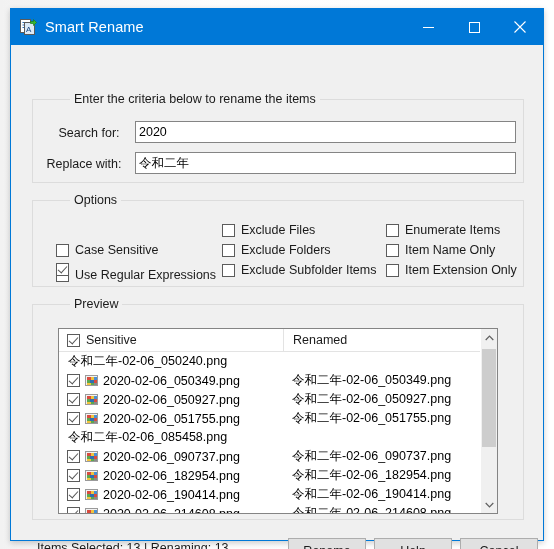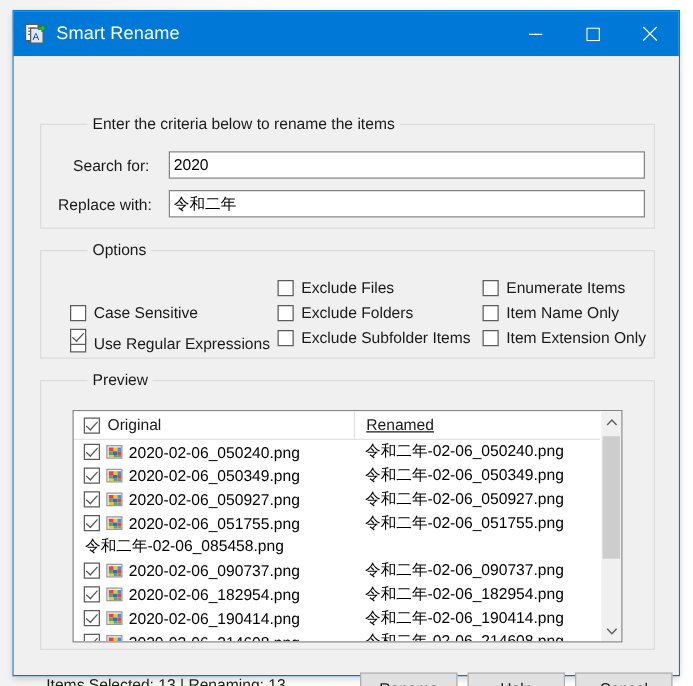--- a/index.html
+++ b/index.html
@@ -171,21 +171,21 @@
   }
   #list-header .hcol {
     font-size: 12.5px;
     color: #1a1a1a;
     display: flex;
     align-items: center;
     height: 100%;
     box-sizing: border-box;
   }
   #hcol-original { width: 224px; padding-left: 8px; }
-  #hcol-renamed  { flex: 1 1 auto; padding-left: 9px; border-left: 1px solid #e3e3e3; text-decoration: underline; }
+  #hcol-renamed  { flex: 1 1 auto; padding-left: 9px; border-left: 1px solid #e3e3e3; }
 
   #list-body {
     position: absolute;
     left: 0; right: 17px;
     top: 23px; bottom: 0;
     overflow: hidden;
     background: #ffffff;
   }
   .lrow {
     height: 19px;
@@ -366,44 +366,29 @@
     </div>
 
     <div class="groupbox" id="group-preview">
       <span class="group-legend">Preview</span>
     </div>
 
     <div id="listview">
       <div id="list-header">
         <div class="hcol" id="hcol-original">
           <span class="cbox checked"></span>
-          <span>Original</span>
+          <span>Sensitive</span>
         </div>
         <div class="hcol" id="hcol-renamed">
           <span>Renamed</span>
         </div>
       </div>
 
       <div id="list-body">
           <div class="lrow">
-            <div class="c-orig">
-              <span class="cbox checked" style="margin-right: 0px;"></span>
-              <span class="file-icon">
-                <i style="left: 1px; top: 1px; width: 4px; height: 3px; background: rgb(217, 75, 63);"></i>
-                <i style="left: 5px; top: 1px; width: 3px; height: 3px; background: rgb(242, 195, 60);"></i>
-                <i style="left: 8px; top: 1px; width: 3px; height: 3px; background: rgb(74, 143, 212);"></i>
-                <i style="left: 1px; top: 4px; width: 3px; height: 3px; background: rgb(90, 168, 79);"></i>
-                <i style="left: 4px; top: 4px; width: 4px; height: 3px; background: rgb(47, 111, 176);"></i>
-                <i style="left: 8px; top: 4px; width: 3px; height: 3px; background: rgb(217, 75, 63);"></i>
-                <i style="left: 1px; top: 7px; width: 4px; height: 2px; background: rgb(242, 195, 60);"></i>
-                <i style="left: 5px; top: 7px; width: 3px; height: 2px; background: rgb(90, 168, 79);"></i>
-                <i style="left: 8px; top: 7px; width: 3px; height: 2px; background: rgb(138, 138, 138);"></i>
-              </span>
-              <span>2020-02-06_050240.png</span>
-            </div>
             <div class="c-ren">令和二年-02-06_050240.png</div>
           </div>
           <div class="lrow">
             <div class="c-orig">
               <span class="cbox checked" style="margin-right: 0px;"></span>
               <span class="file-icon">
                 <i style="left: 1px; top: 1px; width: 4px; height: 3px; background: rgb(217, 75, 63);"></i>
                 <i style="left: 5px; top: 1px; width: 3px; height: 3px; background: rgb(242, 195, 60);"></i>
                 <i style="left: 8px; top: 1px; width: 3px; height: 3px; background: rgb(74, 143, 212);"></i>
                 <i style="left: 1px; top: 4px; width: 3px; height: 3px; background: rgb(90, 168, 79);"></i>

